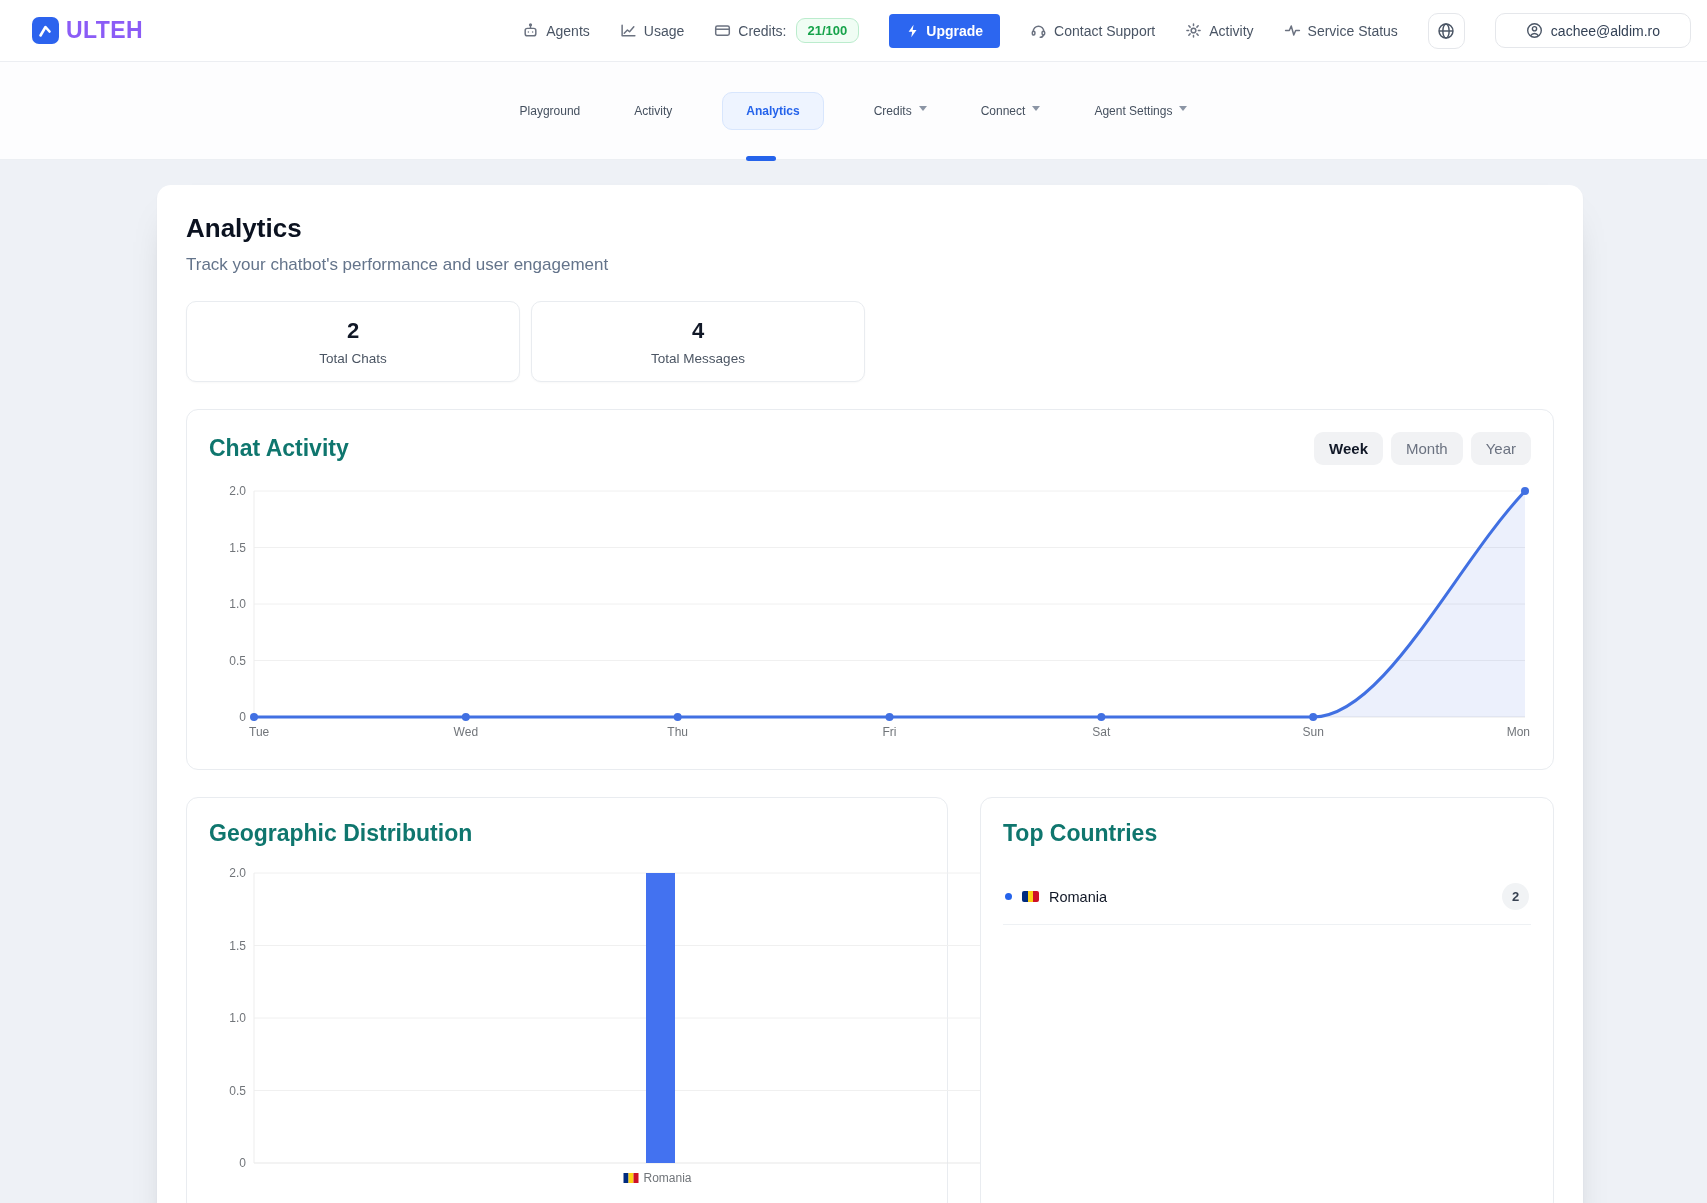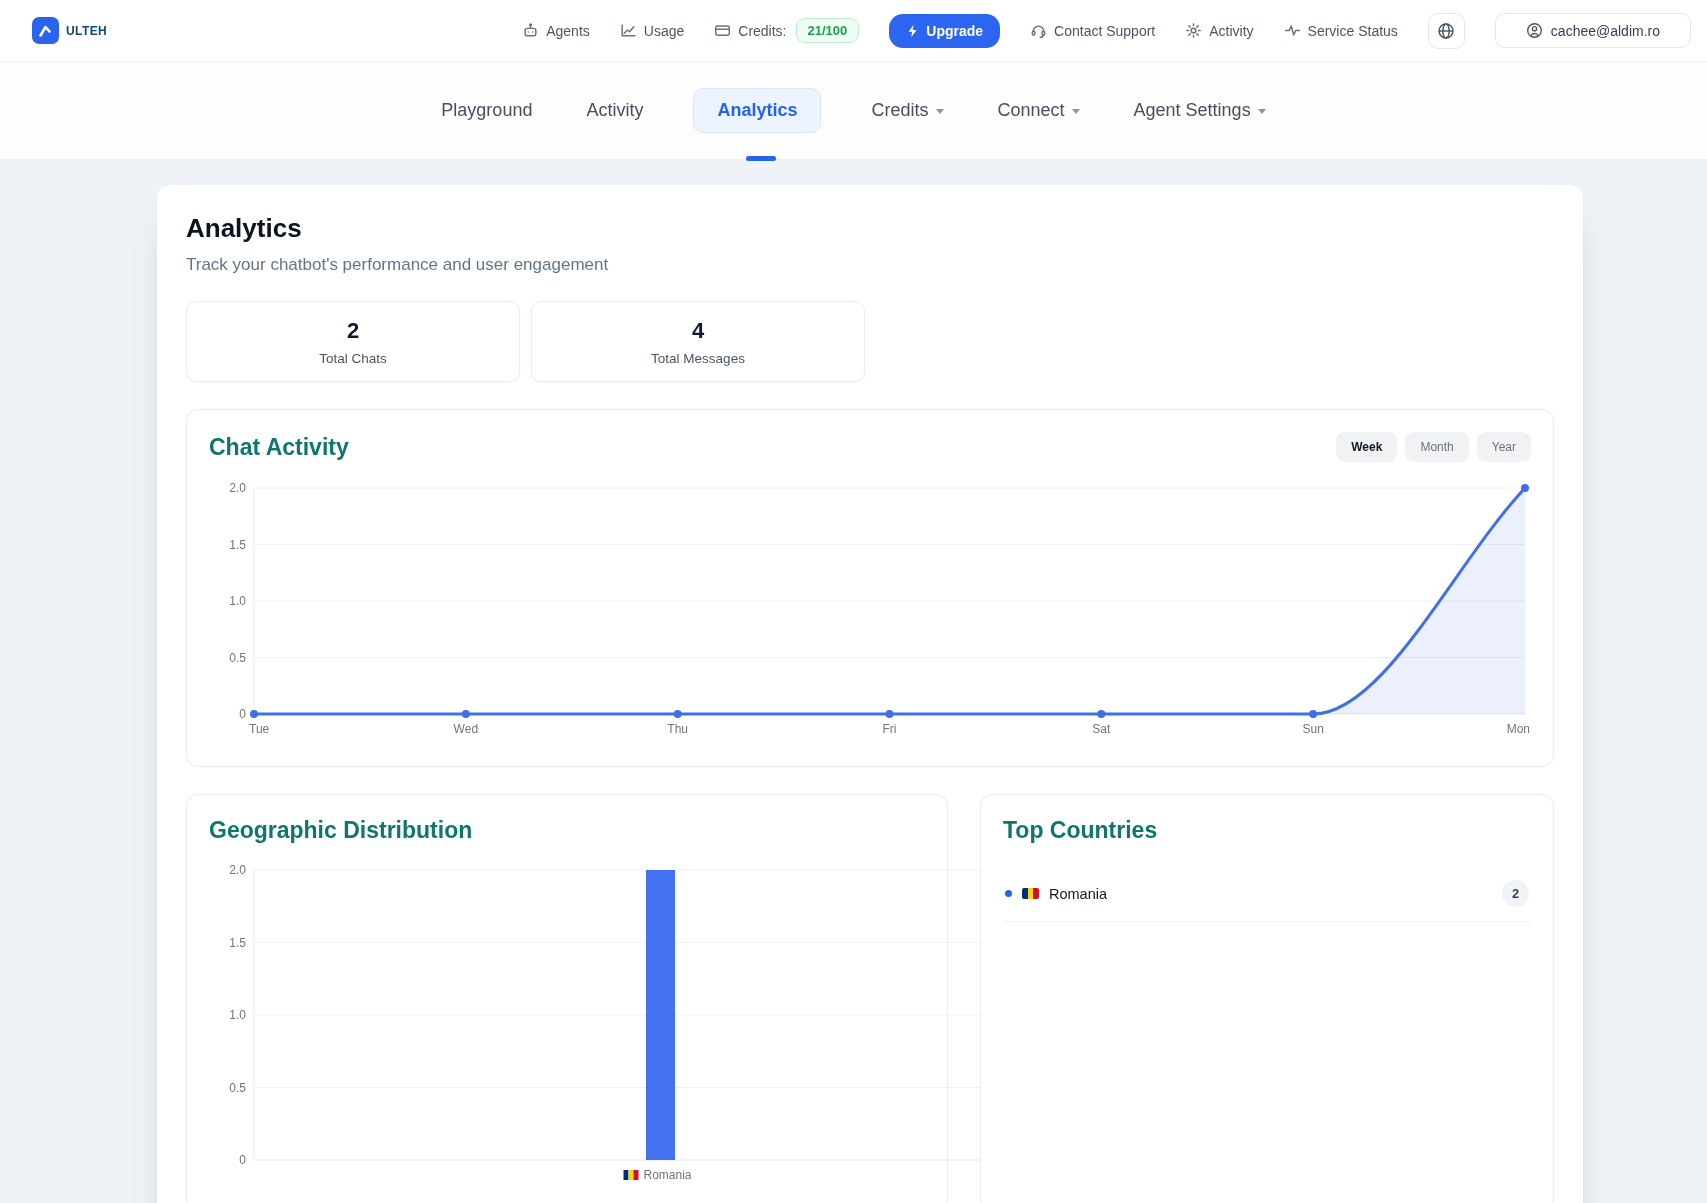--- a/index.html
+++ b/index.html
@@ -5,37 +5,37 @@
   * { box-sizing: border-box; margin: 0; padding: 0; }
   html,body { width:1707px; height:1203px; overflow:hidden; background:#eef1f6;
     font-family:"Liberation Sans", sans-serif; color:#0b1220; }
 
   
   .header { height:62px; background:#fff; border-bottom:1px solid #eceef2;
     display:flex; align-items:center; justify-content:space-between; padding:0 16px 0 32px; }
   .brand { display:flex; align-items:center; gap:7px; }
   .brand-logo { width:27px; height:27px; border-radius:7px; background:#2c63ee;
     display:flex; align-items:center; justify-content:center; }
-  .brand-name { font-size:12px; font-weight:800; letter-spacing:.4px; color:#0c4a6e; }
+  .brand-name { font-size:23px; font-weight:800; letter-spacing:.4px; color:#8b5cf6; }
   .hnav { display:flex; align-items:center; gap:30px; }
   .hitem { display:flex; align-items:center; gap:7px; font-size:14px; color:#4a5565; cursor:pointer; }
   .hitem svg { flex:0 0 auto; }
   .credits-pill { font-size:13px; font-weight:700; color:#16a34a; background:#f0fdf4;
     border:1px solid #bbeccd; border-radius:9px; padding:4px 11px; margin-left:2px; }
   .upgrade-btn { display:flex; align-items:center; gap:7px; background:#2c66f0; color:#fff;
-    border:none; border-radius:14px; padding:9px 17px; font-size:14px; font-weight:600; cursor:pointer; }
+    border:none; border-radius:4px; padding:9px 17px; font-size:14px; font-weight:600; cursor:pointer; }
   .icon-btn { width:37px; height:36px; border:1px solid #e5e7eb; border-radius:10px; background:#fff;
     display:flex; align-items:center; justify-content:center; cursor:pointer; }
   .user-pill { display:flex; align-items:center; gap:8px; border:1px solid #e5e7eb; border-radius:10px;
     background:#fff; padding:8px 30px; font-size:14px; color:#334155; cursor:pointer; }
 
   
   .tabband { position:relative; height:98px; background:#fdfdfe; border-bottom:1px solid #eceff3;
     display:flex; align-items:center; justify-content:center; gap:46px; }
-  .tab { display:flex; align-items:center; gap:7px; font-size:18px; font-weight:500; color:#45505f; cursor:pointer; padding:11px 4px; }
+  .tab { display:flex; gap:7px; font-size:12px; font-weight:500; color:#45505f; cursor:pointer; padding:11px 4px; }
   .tab.active { color:#2563eb; font-weight:600; background:#eef4ff; border:1px solid #d8e6fd;
     border-radius:10px; padding:11px 23px; }
   .caret { width:0; height:0; border-left:4px solid transparent; border-right:4px solid transparent;
     border-top:5px solid #8b95a5; margin-top:2px; }
   .tab-underline { position:absolute; left:0; bottom:-2px; width:30px; height:5px; border-radius:3px; background:#2563eb; }
 
   
   .main-card { width:1426px; margin:25px 0 0 157px; background:#fff; border-radius:14px;
     padding:28px 29px 20px 29px; box-shadow:0 22px 38px -22px rgba(2,6,23,.35), 0 1px 2px rgba(2,6,23,.04); }
   .page-title { font-size:26px; font-weight:700; color:#0b1220; }
@@ -46,21 +46,21 @@
     box-shadow:0 1px 2px rgba(15,23,42,.03); display:flex; flex-direction:column; align-items:center; justify-content:center; }
   .stat-value { font-size:22px; font-weight:700; color:#111827; }
   .stat-label { font-size:13.5px; color:#4b5563; margin-top:7px; }
 
   .panel { border:1px solid #e9ecf0; border-radius:12px; background:#fff; padding:22px; }
   .chat-panel { margin-top:27px; }
   .panel-head { display:flex; align-items:center; justify-content:space-between; }
   .panel-title { font-size:23px; font-weight:700; color:#0f766e; }
   .range-btns { display:flex; gap:8px; }
   .range-btn { border:none; background:#f1f2f4; border-radius:9px; padding:8px 15px;
-    font-size:12px; color:#6b7280; font-weight:500; cursor:pointer; }
+    font-size:15px; color:#6b7280; font-weight:500; cursor:pointer; }
   .range-btn.active { color:#111827; font-weight:700; }
 
   .bottom-row { display:flex; gap:32px; margin-top:27px; }
   .geo-panel { width:762px; }
   .countries-panel { flex:1; }
   .country-row { display:flex; align-items:center; gap:10px; margin-top:27px; padding:9px 2px 14px 2px;
     border-bottom:1px solid #eef1f4; }
   .dot { width:7px; height:7px; border-radius:50%; background:#2563eb; }
   .flag-ro { width:17px; height:11px; border-radius:2px; display:inline-block;
     background:linear-gradient(90deg,#002B7F 0 33.4%,#FCD116 33.4% 66.7%,#CE1126 66.7% 100%); }

